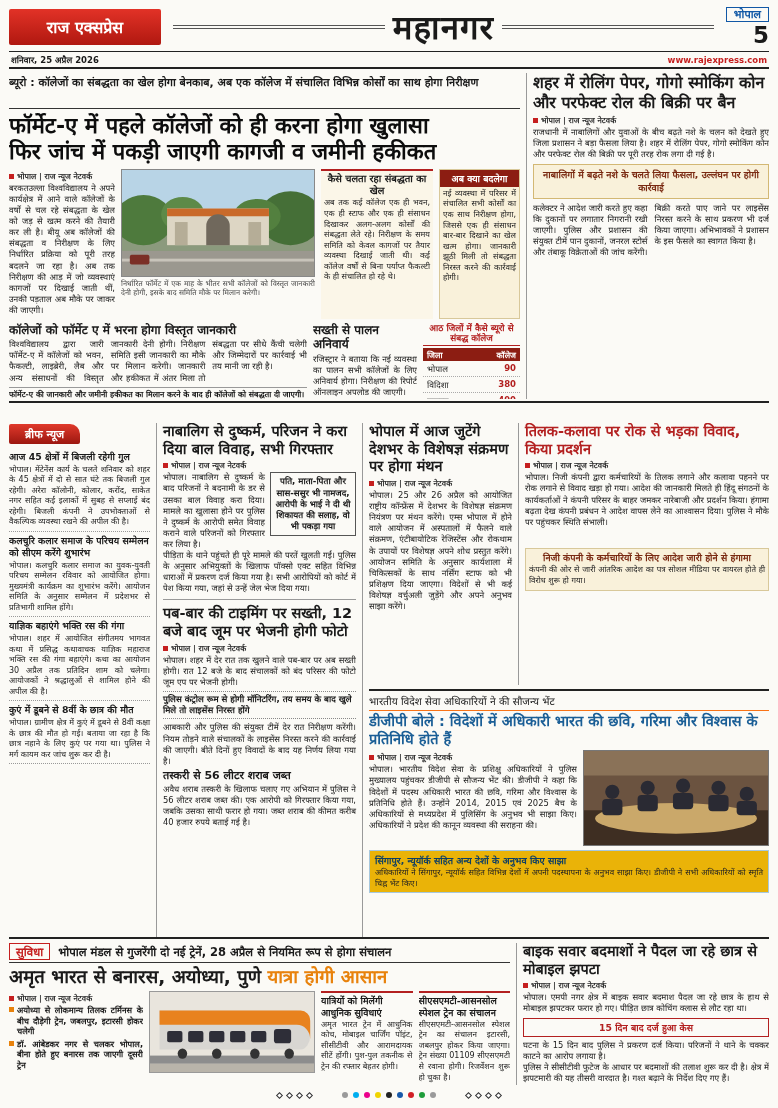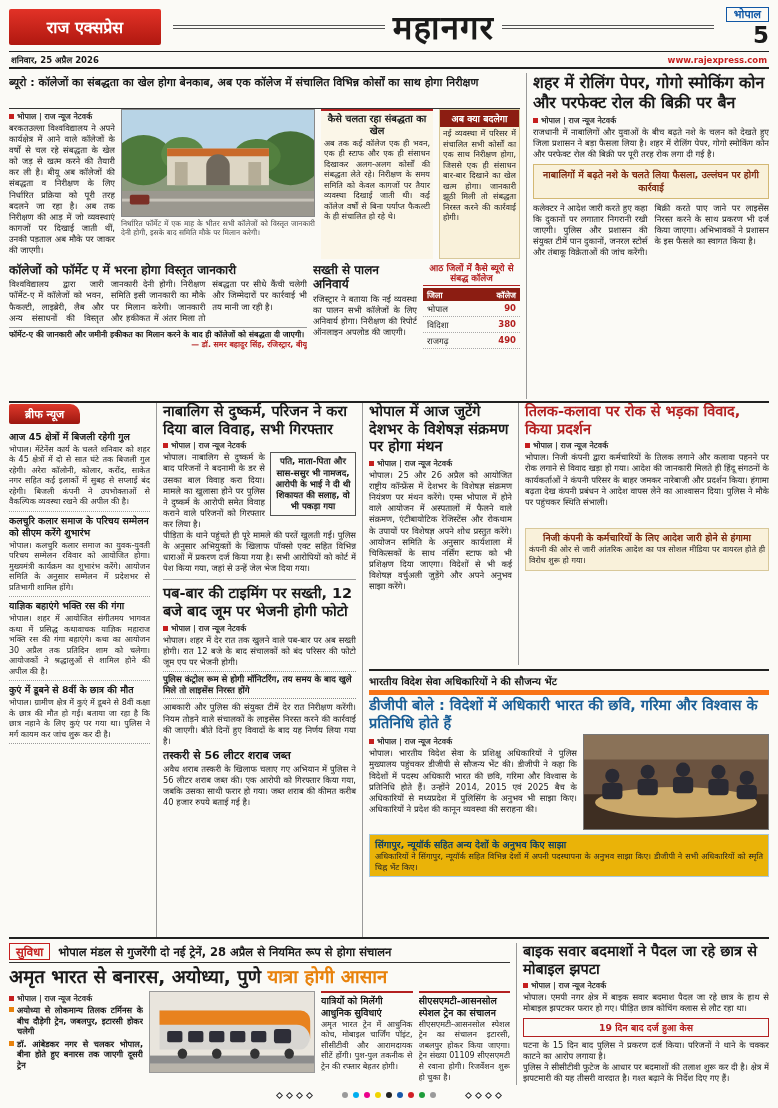--- a/index.html
+++ b/index.html
@@ -57,21 +57,21 @@
   .tbl-head{display:flex;justify-content:space-between;font-size:8px;font-weight:bold;background:#8c1d12;color:#fff;padding:1px 4px;}
   .tbl-row{display:flex;justify-content:space-between;font-size:8.5px;padding:2px 4px;border-bottom:1px dotted #aaa;}
   .tbl-row .num{font-weight:800;color:#b32020;}
 
   .rail{flex:1;padding-left:6px;overflow:hidden;}
   .rail-headline{font-size:16px;font-weight:800;line-height:1.25;margin-bottom:2px;}
   .highlight{background:#f9f1da;border:1px solid #d3b874;color:#7a2a12;font-weight:bold;font-size:9.4px;
              text-align:center;padding:4px;margin:4px 0;line-height:1.3;}
 
   
-  .middle{display:flex;height:536px;overflow:hidden;padding-top:0;border-bottom:2px solid #222;}
+  .middle{display:flex;height:536px;overflow:hidden;padding-top:20px;border-bottom:2px solid #222;}
   .colA{width:148px;border-right:1px solid #999;padding-right:6px;overflow:hidden;}
   .brief-ribbon{display:inline-block;background:linear-gradient(180deg,#e0392b,#9c1710);color:#fff;font-weight:bold;
                 font-size:11px;padding:2px 16px 3px;border-radius:2px 10px 2px 2px;margin-bottom:4px;}
   .brief{padding:3px 0;border-bottom:1px dotted #999;}
   .brief h4{font-size:9.4px;line-height:1.25;margin-bottom:2px;font-weight:800;}
   .colB{width:206px;border-right:1px solid #999;padding:0 6px;overflow:hidden;}
   .story-head{font-size:14.5px;font-weight:800;line-height:1.22;margin-bottom:2px;}
   .inset{border:1px solid #555;padding:3px;font-size:8.6px;font-weight:bold;line-height:1.3;text-align:center;}
   .crime-row{display:flex;gap:5px;align-items:flex-start;}
   .crime-row .body-txt{flex:1;}
@@ -79,21 +79,21 @@
   .bold-note{font-weight:bold;font-size:8.6px;border-top:1px dotted #888;border-bottom:1px dotted #888;padding:2px 0;margin:3px 0;line-height:1.3;}
   .mini-head{font-size:11px;font-weight:800;margin:2px 0;line-height:1.2;}
   .colC{flex:1;padding-left:6px;display:flex;flex-direction:column;overflow:hidden;}
   .colC-top{display:flex;height:262px;overflow:hidden;}
   .experts{width:150px;border-right:1px solid #999;padding-right:6px;overflow:hidden;}
   .tilak{flex:1;padding-left:6px;overflow:hidden;}
   .red-head{color:#b32020;}
   .creambox{background:#f9f1da;border:1px solid #d8c89a;padding:3px;margin-top:20px;}
   .cb-title{font-weight:800;font-size:9.3px;color:#7a2a12;text-align:center;margin-bottom:2px;line-height:1.25;}
   .dgp{border-top:2px solid #222;margin-top:4px;padding-top:3px;flex:1;overflow:hidden;}
-  .dgp-kicker{font-weight:700;font-size:10.3px;border-bottom:5px solid #f97316;padding-bottom:2px;margin-bottom:2px;}
+  .dgp-kicker{font-weight:400;font-size:10.3px;border-bottom:1px solid #f97316;padding-bottom:2px;margin-bottom:2px;}
   .blue-head{color:#1a5e96;}
   .dgp-row{display:flex;gap:6px;margin-top:2px;}
   .dgp-body{flex:1;overflow:hidden;}
   .dgp-photo{width:186px;}
   .dgp-photo svg{display:block;width:100%;height:96px;border:1px solid #777;}
   .bluebox{background:#eab308;border:1px solid #a7c8de;padding:3px 5px;margin-top:4px;}
   .bb-title{font-weight:800;font-size:9.4px;color:#0f3f63;margin-bottom:1px;}
 
   
   .bottom{display:flex;height:146px;overflow:hidden;padding-top:4px;}
@@ -145,20 +145,24 @@
   </header>
 
   <div class="datebar">
     <span>शनिवार, 25 अप्रैल 2026</span>
     <span class="website">www.rajexpress.com</span>
   </div>
 
   <section class="lead">
     <div class="lead-main">
       <div class="kicker">ब्यूरो : कॉलेजों का संबद्धता का खेल होगा बेनकाब, अब एक कॉलेज में संचालित विभिन्न कोर्सों का साथ होगा निरीक्षण</div>
+      <h2 class="lead-headline">
+        <span>फॉर्मेट-ए में पहले कॉलेजों को ही करना होगा खुलासा</span><br>
+        <span>फिर जांच में पकड़ी जाएगी कागजी व जमीनी हकीकत</span>
+      </h2>
       <div class="lead-row1">
         <div class="lead-colA">
           <div class="dateline">भोपाल | राज न्यूज नेटवर्क</div>
           <p class="body-txt">बरकतउल्ला विश्वविद्यालय ने अपने कार्यक्षेत्र में आने वाले कॉलेजों के वर्षों से चल रहे संबद्धता के खेल को जड़ से खत्म करने की तैयारी कर ली है। बीयू अब कॉलेजों की संबद्धता व निरीक्षण के लिए निर्धारित प्रक्रिया को पूरी तरह बदलने जा रहा है। अब तक निरीक्षण की आड़ में जो व्यवस्थाएं कागजों पर दिखाई जाती थीं, उनकी पड़ताल अब मौके पर जाकर की जाएगी।</p>
         </div>
         <figure class="lead-photo">
           <svg viewBox="0 0 196 110" preserveAspectRatio="none">
             <rect width="196" height="110" fill="#b8d4e6"></rect>
             <rect y="66" width="196" height="44" fill="#8b9a7d"></rect>
             <ellipse cx="22" cy="52" rx="30" ry="26" fill="#4e7a3d"></ellipse>
@@ -374,21 +378,21 @@
             <p class="body-txt sm">सीएसएमटी-आसनसोल स्पेशल ट्रेन का संचालन इटारसी, जबलपुर होकर किया जाएगा। ट्रेन संख्या 01109 सीएसएमटी से रवाना होगी। रिजर्वेशन शुरू हो चुका है।</p>
           </div>
         </div>
       </div>
     </article>
 
     <article class="mobile">
       <h2 class="story-head">बाइक सवार बदमाशों ने पैदल जा रहे छात्र से मोबाइल झपटा</h2>
       <div class="dateline">भोपाल | राज न्यूज नेटवर्क</div>
       <p class="body-txt">भोपाल। एमपी नगर क्षेत्र में बाइक सवार बदमाश पैदल जा रहे छात्र के हाथ से मोबाइल झपटकर फरार हो गए। पीड़ित छात्र कोचिंग क्लास से लौट रहा था।</p>
-      <div class="mobile-box">19 दिन बाद दर्ज हुआ केस</div>
+      <div class="mobile-box">15 दिन बाद दर्ज हुआ केस</div>
       <p class="body-txt">घटना के 15 दिन बाद पुलिस ने प्रकरण दर्ज किया। परिजनों ने थाने के चक्कर काटने का आरोप लगाया है।</p>
       <p class="body-txt">पुलिस ने सीसीटीवी फुटेज के आधार पर बदमाशों की तलाश शुरू कर दी है। क्षेत्र में झपटमारी की यह तीसरी वारदात है। गश्त बढ़ाने के निर्देश दिए गए हैं।</p>
     </article>
   </section>
 
   <footer class="regmarks">
     <div class="dots">
       <span class="diamond"></span>
       <span class="diamond"></span>
       <span class="diamond"></span>

